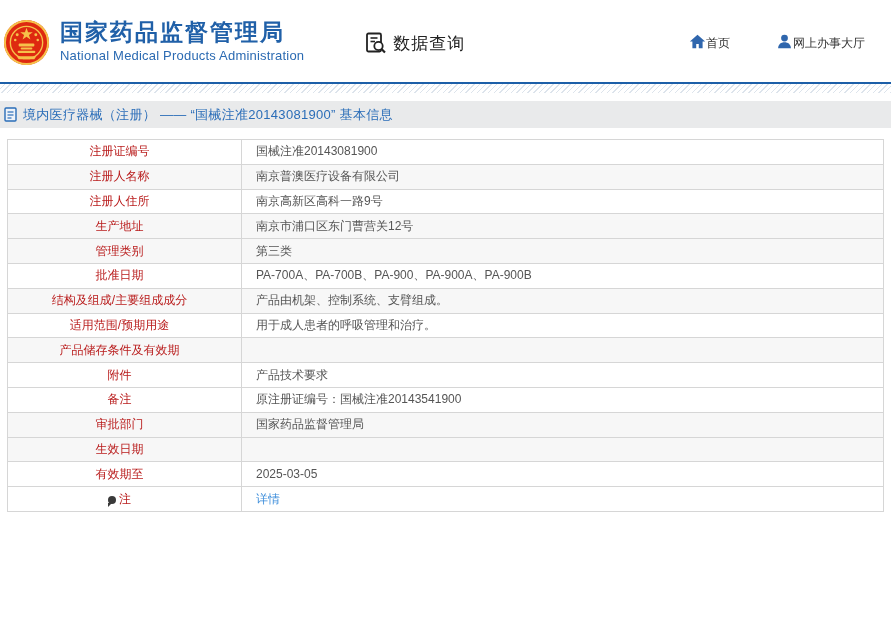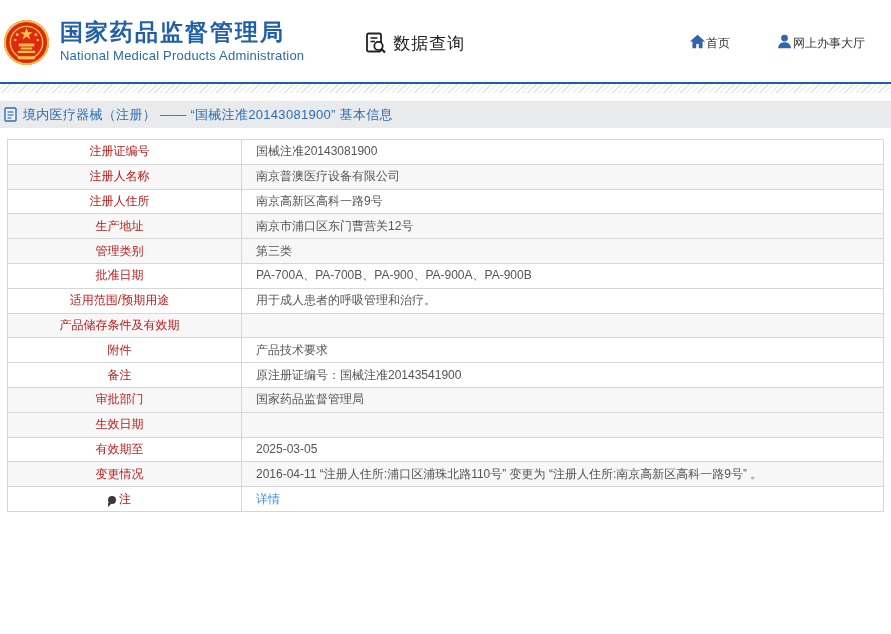--- a/index.html
+++ b/index.html
@@ -126,20 +126,24 @@
           <td class="value-cell">南京市浦口区东门曹营关12号</td>
         </tr>
         <tr class="even">
           <td class="label-cell">管理类别</td>
           <td class="value-cell">第三类</td>
         </tr>
         <tr class="odd">
           <td class="label-cell">批准日期</td>
           <td class="value-cell">PA-700A、PA-700B、PA-900、PA-900A、PA-900B</td>
         </tr>
+        <tr class="even">
+          <td class="label-cell">结构及组成/主要组成成分</td>
+          <td class="value-cell">产品由机架、控制系统、支臂组成。</td>
+        </tr>
         <tr class="odd">
           <td class="label-cell">适用范围/预期用途</td>
           <td class="value-cell">用于成人患者的呼吸管理和治疗。</td>
         </tr>
         <tr class="even">
           <td class="label-cell">产品储存条件及有效期</td>
           <td class="value-cell"></td>
         </tr>
         <tr class="odd">
           <td class="label-cell">附件</td>
@@ -154,23 +158,19 @@
           <td class="value-cell">国家药品监督管理局</td>
         </tr>
         <tr class="even">
           <td class="label-cell">生效日期</td>
           <td class="value-cell"></td>
         </tr>
         <tr class="odd">
           <td class="label-cell">有效期至</td>
           <td class="value-cell">2025-03-05</td>
         </tr>
-        <tr class="even">
-          <td class="label-cell">变更情况</td>
-          <td class="value-cell">2016-04-11 “注册人住所:浦口区浦珠北路110号” 变更为 “注册人住所:南京高新区高科一路9号” 。</td>
-        </tr>
         <tr class="odd">
           <td class="label-cell"><span class="note-icon"></span>注</td>
           <td class="value-cell"><a href="#" class="detail-link">详情</a></td>
         </tr>
       </tbody>
   </table>
 </div>
 
 </body></html>

